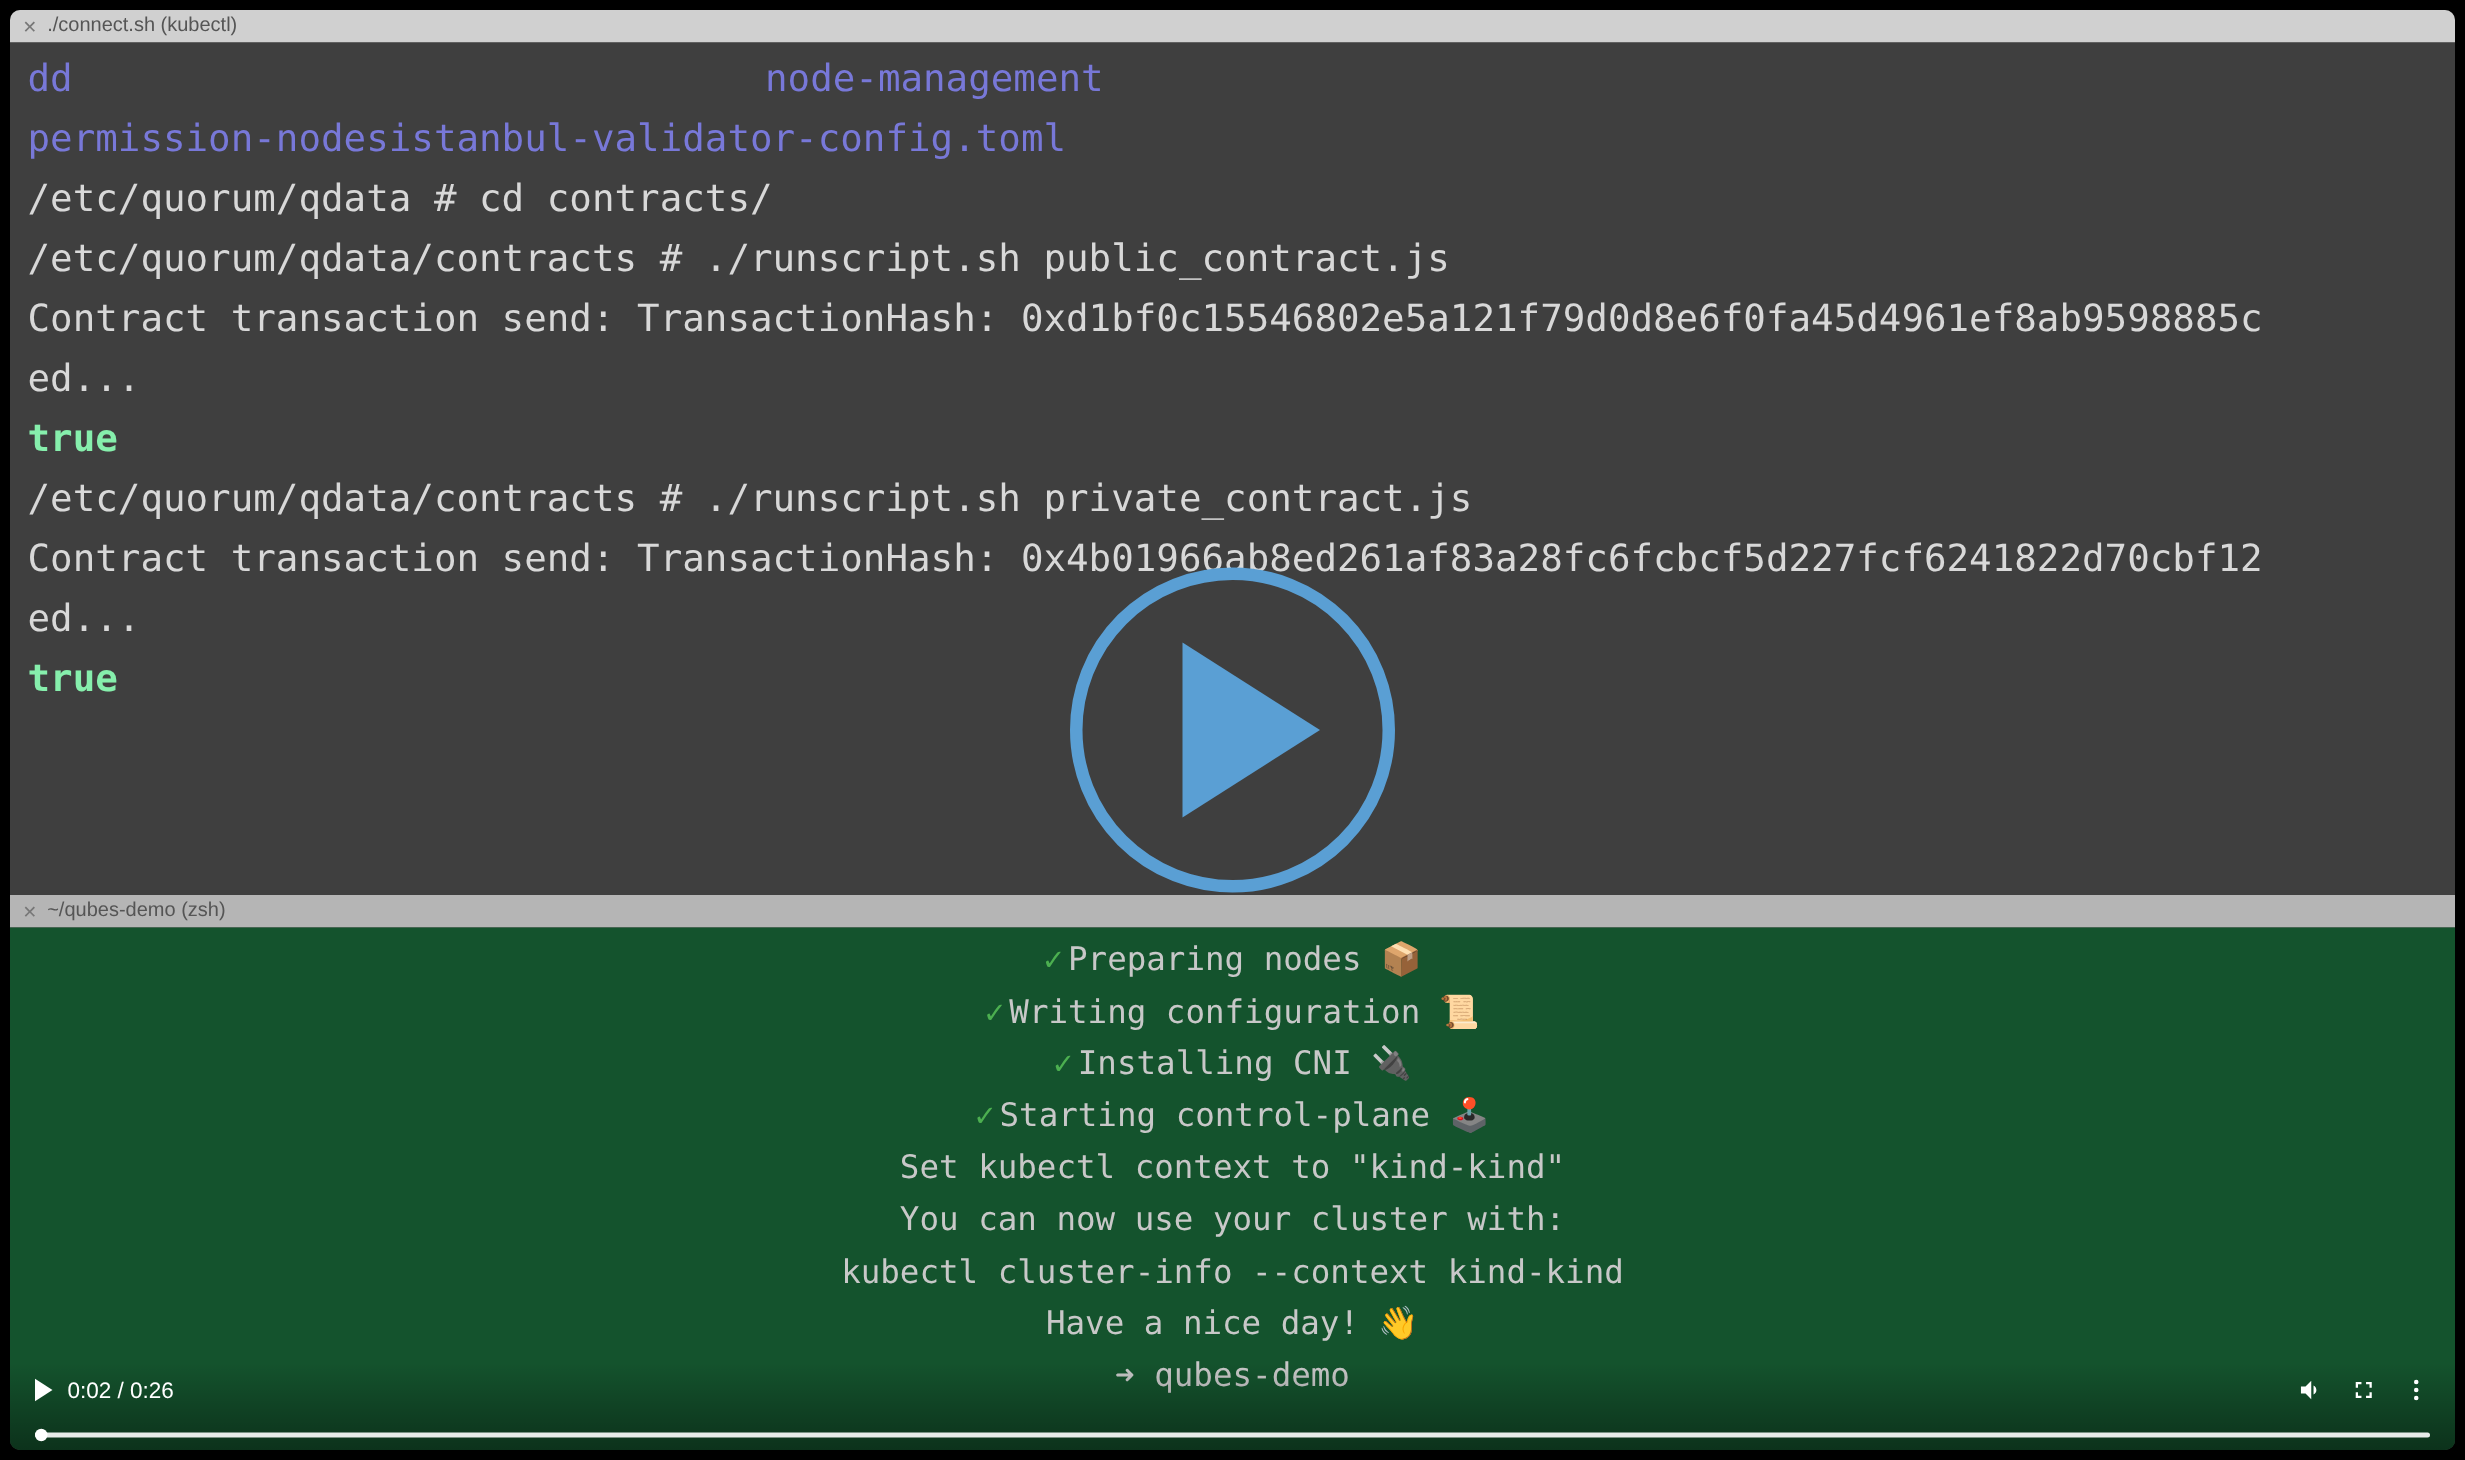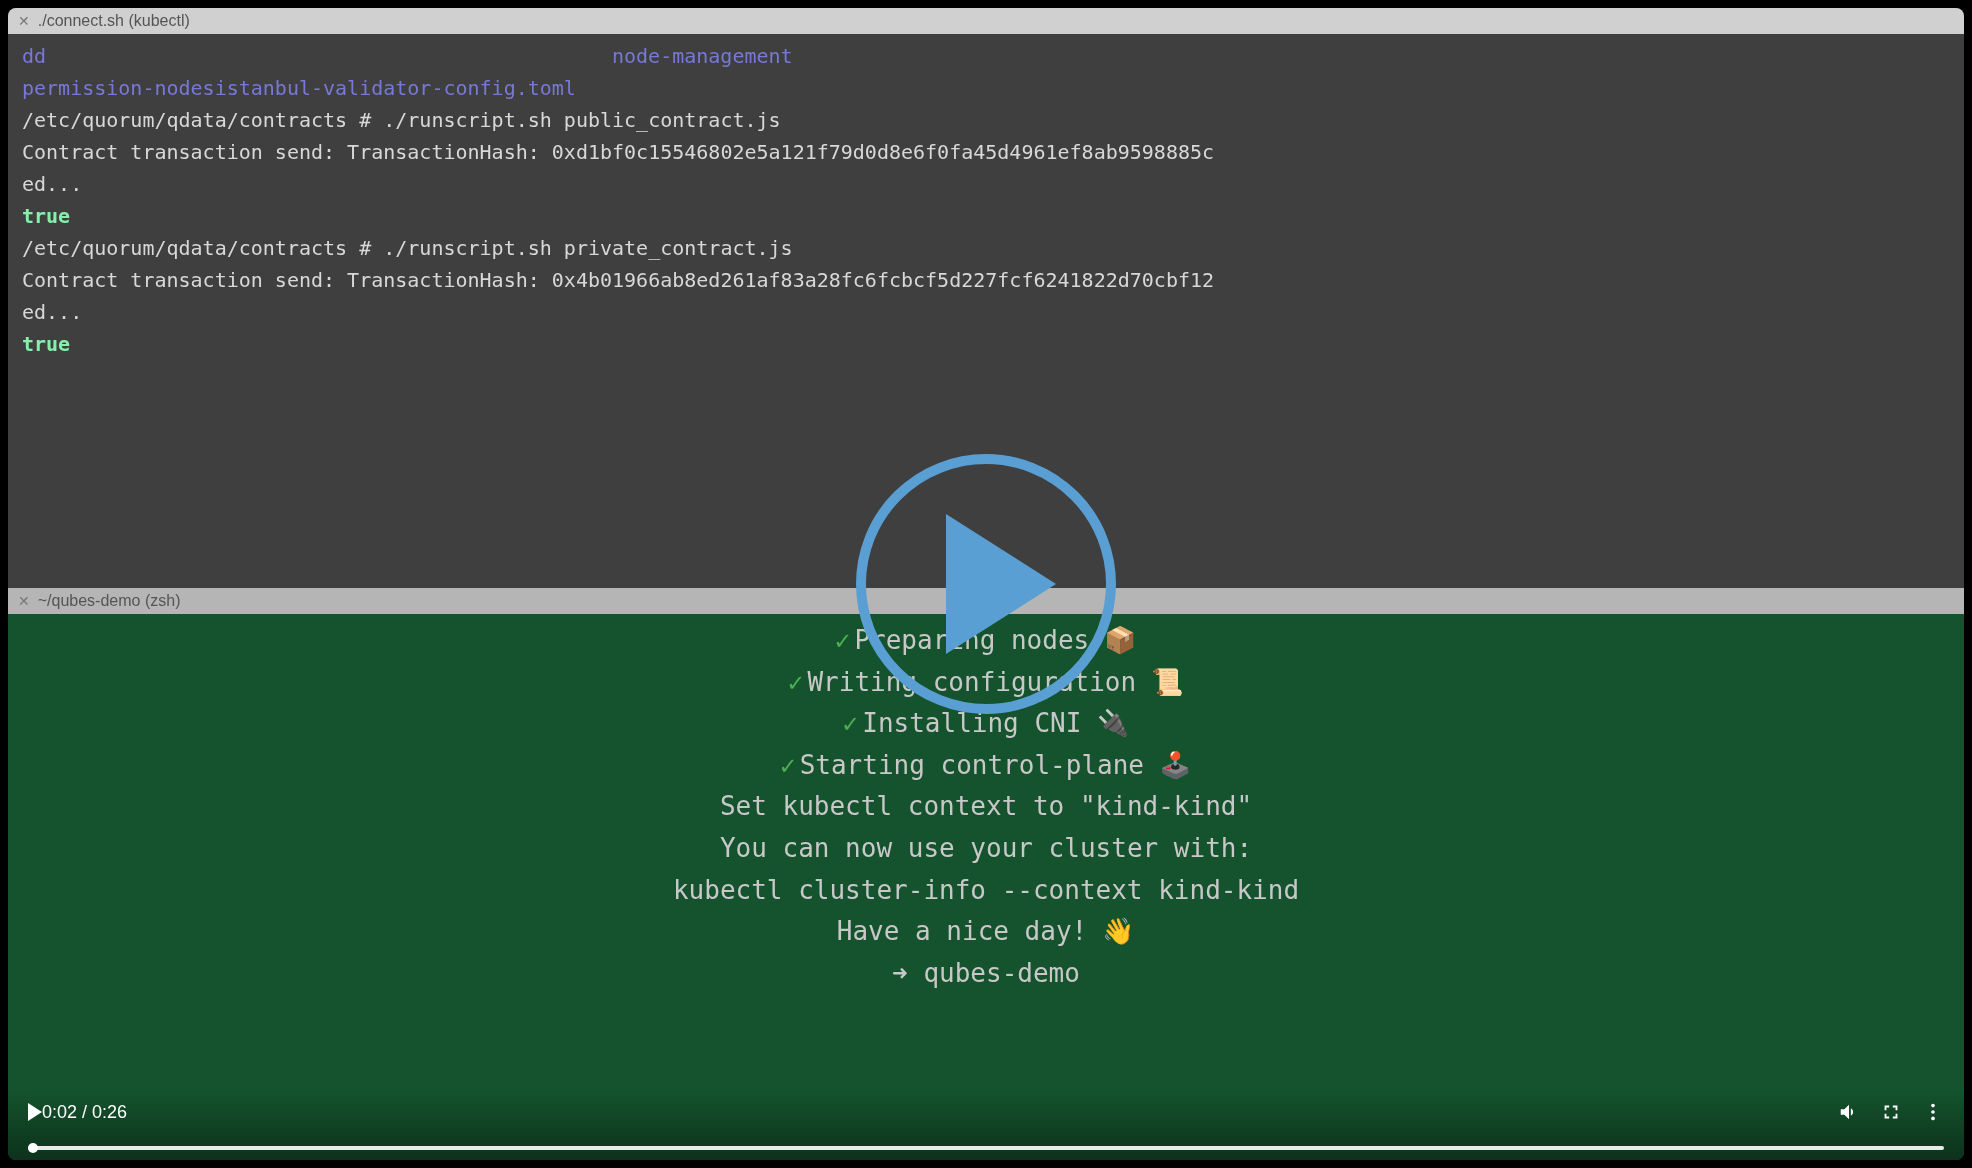--- a/index.html
+++ b/index.html
@@ -32,24 +32,24 @@
       font-family: -apple-system, sans-serif;
     }
     .terminal-tab .close-x {
       margin-right: 8px;
       font-size: 14px;
       color: #777;
     }
     .terminal-upper {
       background: #3f3f3f;
       padding: 6px 14px;
-      font-size: 20px;
+      font-size: 30px;
       line-height: 1.6;
       color: #d8d8d8;
-      height: 554px;
+      height: 682px;
       overflow: hidden;
     }
     .terminal-lower {
       background: #14532d;
       padding: 6px 14px;
       font-size: 26px;
       line-height: 1.6;
       color: #c8c8c8;
       height: calc(100% - 554px - 26px - 26px);
       overflow: hidden;
@@ -121,20 +121,21 @@
       left: 0;
       top: -3px;
       width: 10px;
       height: 10px;
       background: #fff;
       border-radius: 50%;
     }
     .control-left {
       display: flex;
       align-items: center;
+      gap: 12px;
       color: #fff;
       font-size: 18px;
       font-family: -apple-system, sans-serif;
       margin-bottom: 18px;
     }
     .control-right {
       margin-left: auto;
       display: flex;
       align-items: center;
       gap: 20px;
@@ -162,20 +163,21 @@
 
   <div class="terminal-upper">
     <div class="ls-row">
       <span class="ls-entry ls-col1">dd</span>
       <span class="ls-entry">node-management</span>
     </div>
     <div class="ls-row">
       <span class="ls-entry">permission-nodes</span>
       <span class="ls-entry ls-col1">istanbul-validator-config.toml</span>
     </div>
+    <div>/etc/quorum/qdata # cd contracts/</div>
     <div>/etc/quorum/qdata/contracts # ./runscript.sh public_contract.js</div>
     <div>Contract transaction send: TransactionHash: 0xd1bf0c15546802e5a121f79d0d8e6f0fa45d4961ef8ab9598885c</div>
     <div>ed...</div>
     <div class="bold">true</div>
     <div>/etc/quorum/qdata/contracts # ./runscript.sh private_contract.js</div>
     <div>Contract transaction send: TransactionHash: 0x4b01966ab8ed261af83a28fc6fcbcf5d227fcf6241822d70cbf12</div>
     <div>ed...</div>
     <div class="bold">true</div>
   </div>
 

